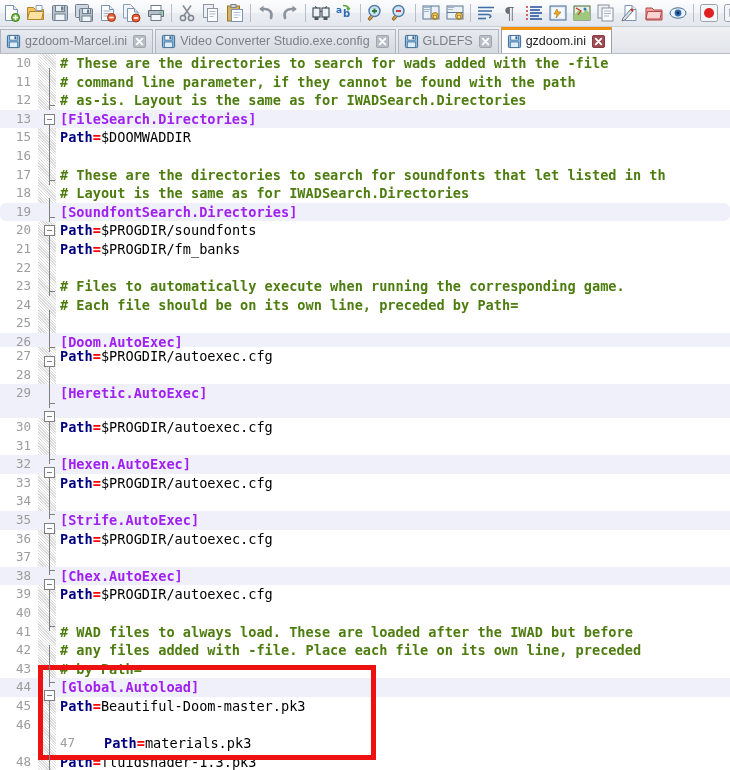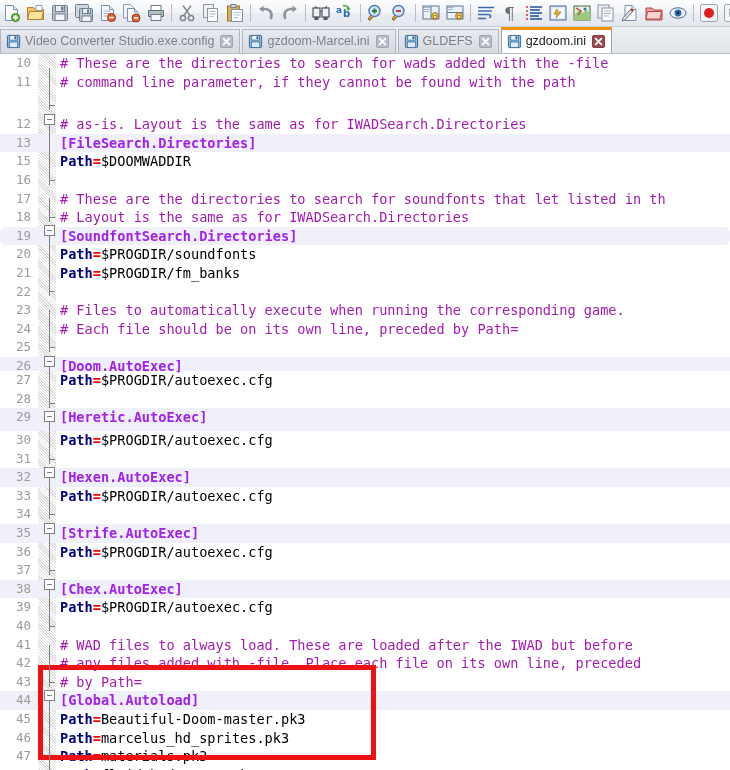--- a/index.html
+++ b/index.html
@@ -95,21 +95,21 @@
     font-family:"DejaVu Sans Mono","Liberation Mono",monospace;
     font-size:12.5px;color:#9b9b9b;
   }
   .row .code{
     position:absolute;left:60px;top:0;
     font-family:"DejaVu Sans Mono","Liberation Mono",monospace;
     font-size:13.6px;
     color:#000000;
     letter-spacing:0px;
   }
-  .cmt{color:#a21caf;}
+  .cmt{color:#4d7c0f;font-weight:bold;}
   .sec{color:#a020f0;font-weight:bold;}
   .key{color:#000080;font-weight:bold;}
   .eq{color:#ff0000;font-weight:bold;}
   .val{color:#000000;}
 
   
   .fmark{
     position:absolute;left:44px;width:11px;height:11px;
     box-sizing:border-box;border:1px solid #808080;background:#ffffff;
   }
@@ -395,34 +395,34 @@
   </div>
 
   <div class="tabbar" id="tabbar">
       <div class="tab">
         <span class="tabicon"><svg viewBox="0 0 16 16" width="15" height="15">
   <rect x="1.5" y="1.5" width="13" height="13" rx="1" fill="#8fc3e8" stroke="#35618a"></rect>
   <rect x="4" y="1.5" width="8" height="5" fill="#eef6fc" stroke="#35618a" stroke-width="0.8"></rect>
   <rect x="9" y="2.5" width="2" height="3" fill="#35618a"></rect>
   <rect x="3.5" y="8.5" width="9" height="6" fill="#dcecf8" stroke="#35618a" stroke-width="0.8"></rect>
 </svg></span>
-        <span class="tab-label">Video Converter Studio.exe.config</span>
+        <span class="tab-label">gzdoom-Marcel.ini</span>
         <span class="tabx"><svg viewBox="0 0 14 14" width="13" height="13">
   <rect x="0.5" y="0.5" width="13" height="13" rx="1.5" fill="#b9bec6" stroke="#9aa0a8"></rect>
   <path d="M4 4l6 6M10 4l-6 6" stroke="#ffffff" stroke-width="2" stroke-linecap="round"></path>
 </svg></span>
       </div>
       <div class="tab">
         <span class="tabicon"><svg viewBox="0 0 16 16" width="15" height="15">
   <rect x="1.5" y="1.5" width="13" height="13" rx="1" fill="#8fc3e8" stroke="#35618a"></rect>
   <rect x="4" y="1.5" width="8" height="5" fill="#eef6fc" stroke="#35618a" stroke-width="0.8"></rect>
   <rect x="9" y="2.5" width="2" height="3" fill="#35618a"></rect>
   <rect x="3.5" y="8.5" width="9" height="6" fill="#dcecf8" stroke="#35618a" stroke-width="0.8"></rect>
 </svg></span>
-        <span class="tab-label">gzdoom-Marcel.ini</span>
+        <span class="tab-label">Video Converter Studio.exe.config</span>
         <span class="tabx"><svg viewBox="0 0 14 14" width="13" height="13">
   <rect x="0.5" y="0.5" width="13" height="13" rx="1.5" fill="#b9bec6" stroke="#9aa0a8"></rect>
   <path d="M4 4l6 6M10 4l-6 6" stroke="#ffffff" stroke-width="2" stroke-linecap="round"></path>
 </svg></span>
       </div>
       <div class="tab">
         <span class="tabicon"><svg viewBox="0 0 16 16" width="15" height="15">
   <rect x="1.5" y="1.5" width="13" height="13" rx="1" fill="#8fc3e8" stroke="#35618a"></rect>
   <rect x="4" y="1.5" width="8" height="5" fill="#eef6fc" stroke="#35618a" stroke-width="0.8"></rect>
   <rect x="9" y="2.5" width="2" height="3" fill="#35618a"></rect>
@@ -454,21 +454,21 @@
     <div class="foldcol"></div>
     <div class="rows" id="rows">
         <div class="row" style="height: 18.6px; line-height: 18.6px;">
           <span class="ln">10</span>
           <span class="code"><span class="cmt"># These are the directories to search for wads added with the -file</span></span>
         </div>
         <div class="row" style="height: 18.6px; line-height: 18.6px;">
           <span class="ln">11</span>
           <span class="code"><span class="cmt"># command line parameter, if they cannot be found with the path</span></span>
         </div>
-        <div class="row" style="height: 18.6px; line-height: 18.6px; margin-top: 24px;">
+        <div class="row" style="height: 18.6px; line-height: 18.6px;">
           <span class="ln">12</span>
           <span class="code"><span class="cmt"># as-is. Layout is the same as for IWADSearch.Directories</span></span>
         </div>
         <div class="row sect" style="height: 18.6px; line-height: 18.6px;">
           <span class="ln">13</span>
           <span class="code"><span class="sec">[FileSearch.Directories]</span></span>
         </div>
         <div class="row" style="height: 18.6px; line-height: 18.6px;">
           <span class="ln">15</span>
           <span class="code"><span class="key">Path</span><span class="eq">=</span><span class="val">$DOOMWADDIR</span></span>
@@ -518,21 +518,21 @@
           <span class="code"><span class="sec">[Doom.AutoExec]</span></span>
         </div>
         <div class="row" style="height: 18.6px; line-height: 18.6px;">
           <span class="ln">27</span>
           <span class="code"><span class="key">Path</span><span class="eq">=</span><span class="val">$PROGDIR/autoexec.cfg</span></span>
         </div>
         <div class="row" style="height: 18.6px; line-height: 18.6px;">
           <span class="ln">28</span>
           <span class="code"></span>
         </div>
-        <div class="row sect" style="height: 23px; line-height: 18.6px;">
+        <div class="row sect" style="height: 34px; line-height: 18.6px;">
           <span class="ln">29</span>
           <span class="code"><span class="sec">[Heretic.AutoExec]</span></span>
         </div>
         <div class="row" style="height: 18.6px; line-height: 18.6px;">
           <span class="ln">30</span>
           <span class="code"><span class="key">Path</span><span class="eq">=</span><span class="val">$PROGDIR/autoexec.cfg</span></span>
         </div>
         <div class="row" style="height: 18.6px; line-height: 18.6px;">
           <span class="ln">31</span>
           <span class="code"></span>
@@ -588,23 +588,22 @@
         <div class="row sect" style="height: 18.6px; line-height: 18.6px;">
           <span class="ln">44</span>
           <span class="code"><span class="sec">[Global.Autoload]</span></span>
         </div>
         <div class="row" style="height: 18.6px; line-height: 18.6px;">
           <span class="ln">45</span>
           <span class="code"><span class="key">Path</span><span class="eq">=</span><span class="val">Beautiful-Doom-master.pk3</span></span>
         </div>
         <div class="row" style="height: 18.6px; line-height: 18.6px;">
           <span class="ln">46</span>
-          <span class="code"><span class="key">Path</span><span class="eq">=</span><span class="val">marcelus_hd_sprites.pk3</span></span>
-        </div>
-        <div class="row" style="height: 18.6px; line-height: 18.6px;">
+        </div>
+        <div class="row" style="height: 18.6px; line-height: 18.6px; margin-left: 44px;">
           <span class="ln">47</span>
           <span class="code"><span class="key">Path</span><span class="eq">=</span><span class="val">materials.pk3</span></span>
         </div>
         <div class="row" style="height: 18.6px; line-height: 18.6px;">
           <span class="ln">48</span>
           <span class="code"><span class="key">Path</span><span class="eq">=</span><span class="val">fluidshader-1.3.pk3</span></span>
         </div>
       </div>
     <div class="annot-box" id="annotbox" style="left: 38px; top: 611px; width: 338px; height: 95px; border-color: rgb(238, 17, 17);"></div>
   <div class="fline" style="top: 14px; height: 42.2px;"></div>

